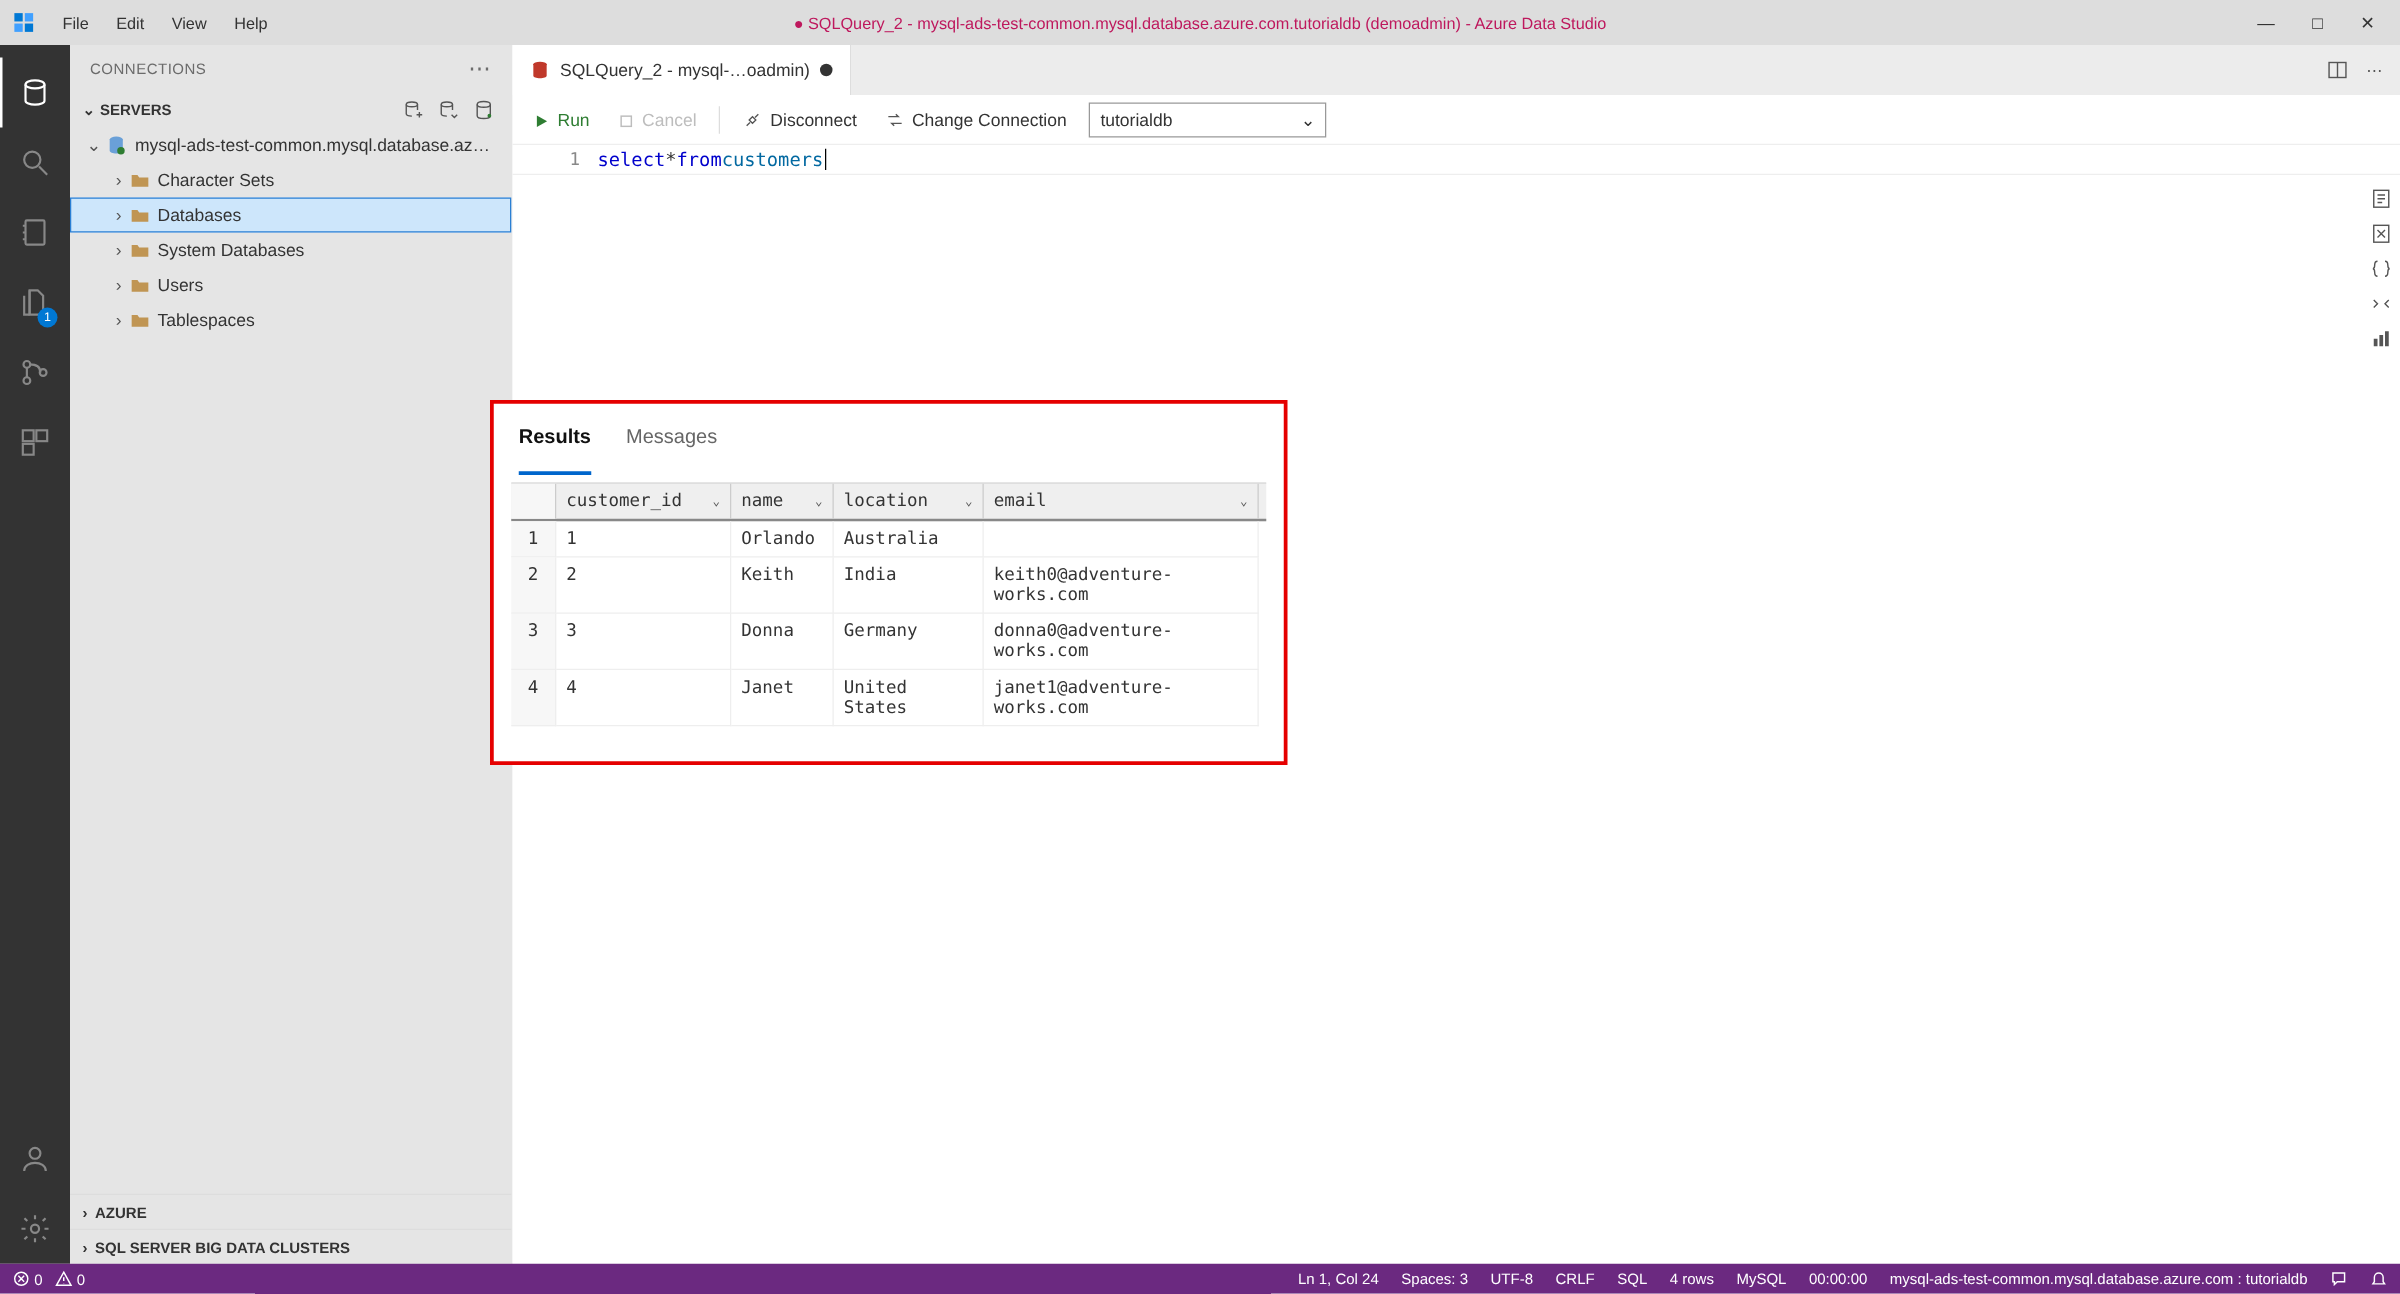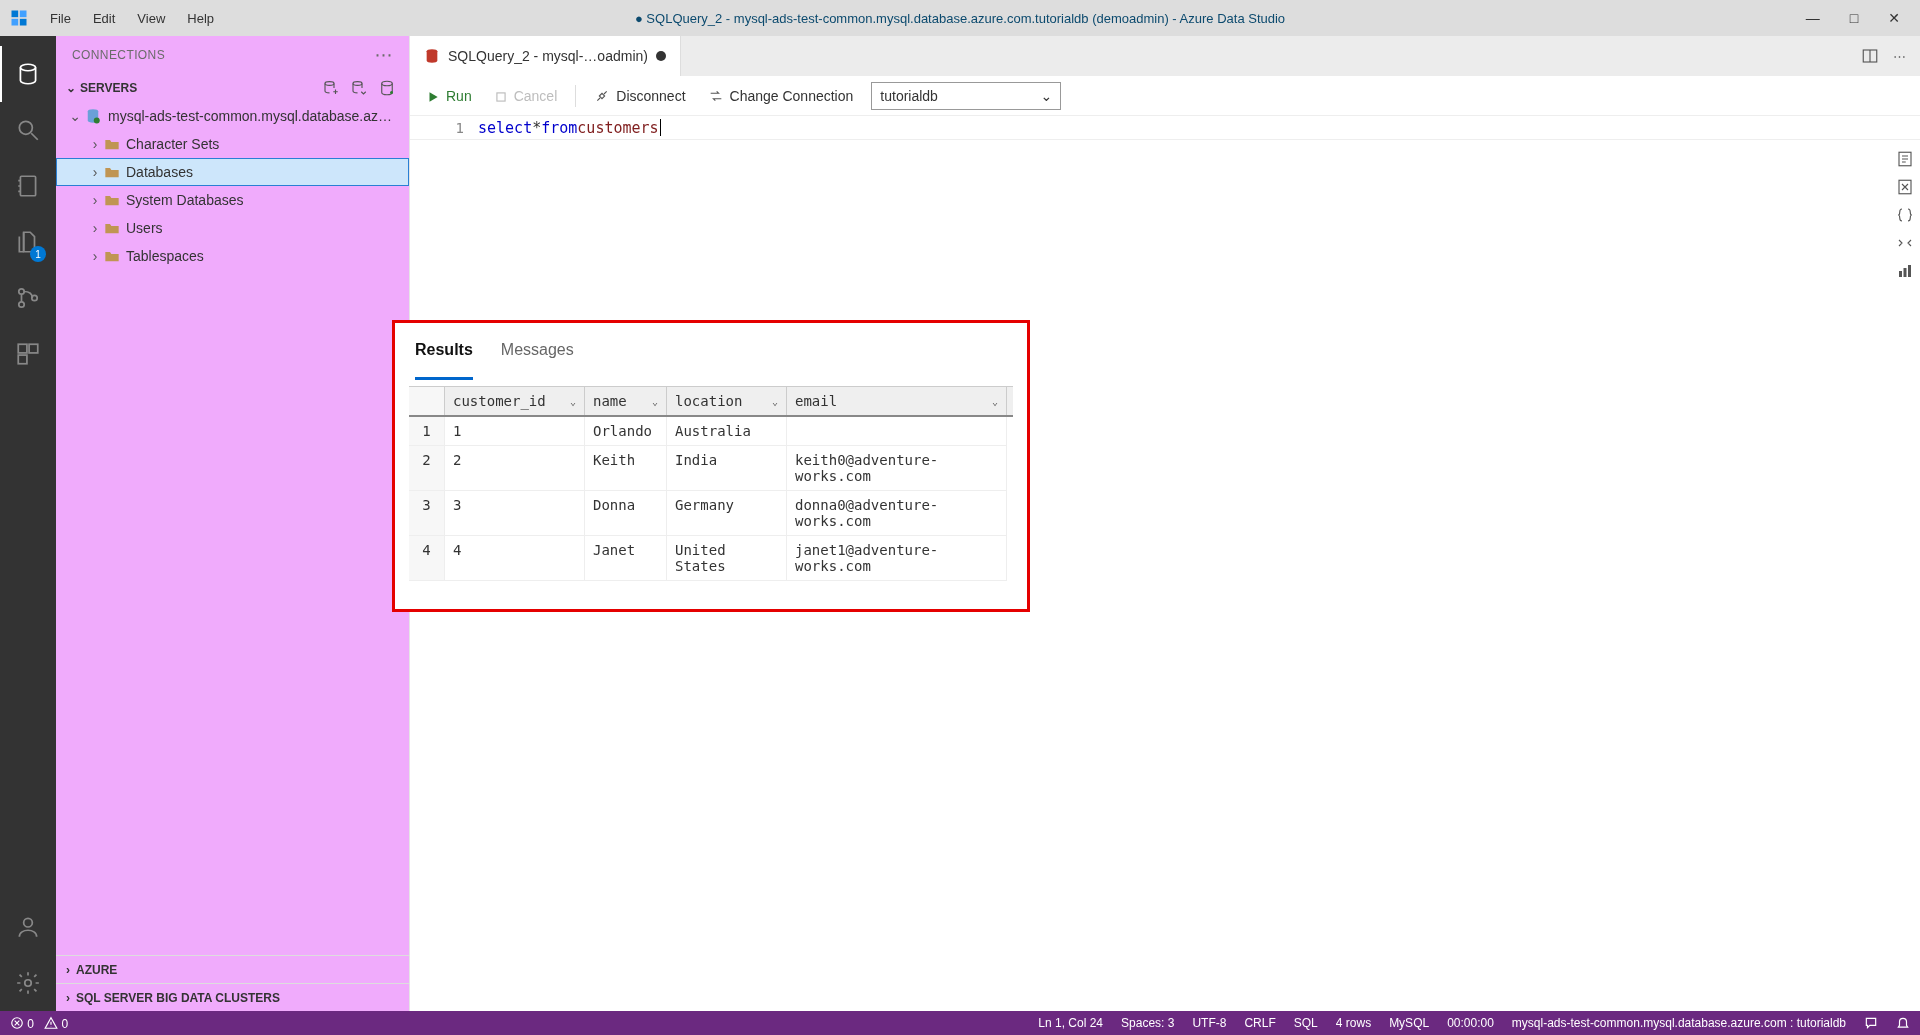--- a/index.html
+++ b/index.html
@@ -17,21 +17,21 @@
   height: 36px;
   background: #dddddd;
   display: flex;
   align-items: center;
   padding: 0 8px;
   position: relative;
 }
 .titlebar .app-icon { width: 22px; height: 22px; margin-right: 10px; display:flex; align-items:center; justify-content:center; color:#0078d4;}
 .menu { display: flex; gap: 2px; }
 .menu-item { padding: 4px 10px; cursor: pointer; }
-.title-text { position: absolute; left: 50%; transform: translateX(-50%); font-size: 13px; color:#0c4a6e;}
+.title-text { position: absolute; left: 50%; transform: translateX(-50%); font-size: 13px; color:#be185d;}
 .win-controls { margin-left: auto; display: flex; gap: 30px; padding-right:12px;}
 .win-controls span { cursor: pointer; font-size: 14px; color:#333;}
 .main { flex: 1; display: flex; min-height:0;}
 .activity-bar {
   width: 56px;
   background: #333333;
   display: flex;
   flex-direction: column;
   align-items: center;
   padding-top: 10px;
@@ -47,21 +47,21 @@
 }
 .ab-spacer { flex:1; }
 .ab-badge {
   position: absolute; bottom: 8px; right: 10px;
   background: #0078d4; color:#fff; border-radius:50%;
   width:16px; height:16px; font-size:10px;
   display:flex; align-items:center; justify-content:center;
 }
 .sidebar {
   width: 354px;
-  background: #f0abfc;
+  background: #e5e5e5;
   display: flex; flex-direction: column;
   border-right: 1px solid #e5e5e5;
 }
 .sidebar-header {
   height: 38px; display:flex; align-items:center; justify-content:space-between;
   padding: 0 16px; color:#6b6b6b; font-size:12px; letter-spacing: .4px;
 }
 .sb-more { font-size:18px; cursor:pointer; }
 .servers-row {
   display:flex; align-items:center; justify-content:space-between;
@@ -86,21 +86,21 @@
 .toolbar { height:40px; border-bottom:1px solid #eee; display:flex; align-items:center; gap:14px; padding:0 12px; font-size:14px;}
 .tb-btn { display:flex; align-items:flex-end; gap:6px; cursor:pointer; padding:2px 4px;}
 .tb-btn.run { color:#2e7d32;}
 .tb-btn.cancel { color:#bdbdbd;}
 .tb-sep { width:1px; height:22px; background:#ddd;}
 .db-select { border:1px solid #999; height:28px; width:190px; padding:0 8px; display:flex; align-items:center; justify-content:space-between; cursor:pointer;}
 .code-area { display:flex; border-bottom:1px solid #eee; height:24px; align-items:center;}
 .gutter { width:68px; text-align:right; color:#888; font-family: Consolas, monospace; padding-right:14px; font-size:14px;}
 .code-line { font-family: Consolas, monospace; font-size:15px; display:flex; align-items:center;}
 .kw { color:#0000cc;}
-.ident { color:#7f1d1d;}
+.ident { color:#0369a1;}
 .cursor { display:inline-block; width:1px; height:17px; background:#000; margin-left:1px;}
 .middle-gap { flex:0 0 180px;}
 .results-highlight {
   margin-left: -18px;
   border: 3px solid #e50000;
   width: 638px;
   padding: 18px 14px 28px 14px;
   background:#fff;
 }
 .results-tabs { display:flex; gap:28px; padding:0 6px 6px 6px; font-size:16px;}

